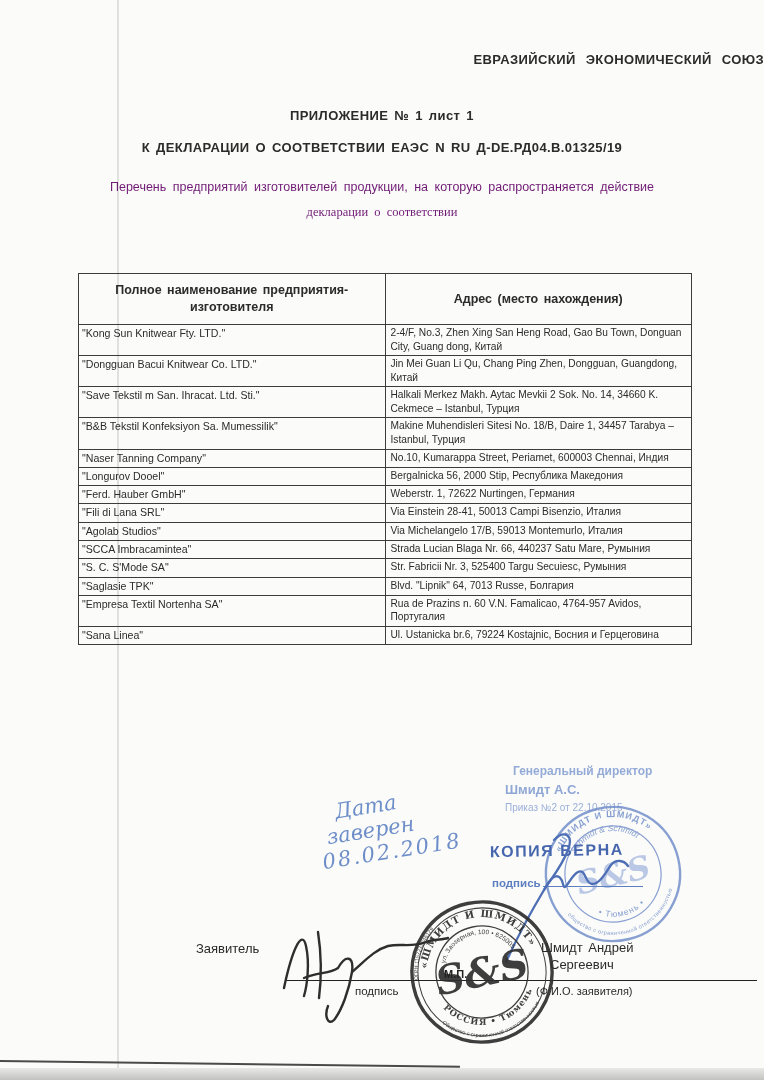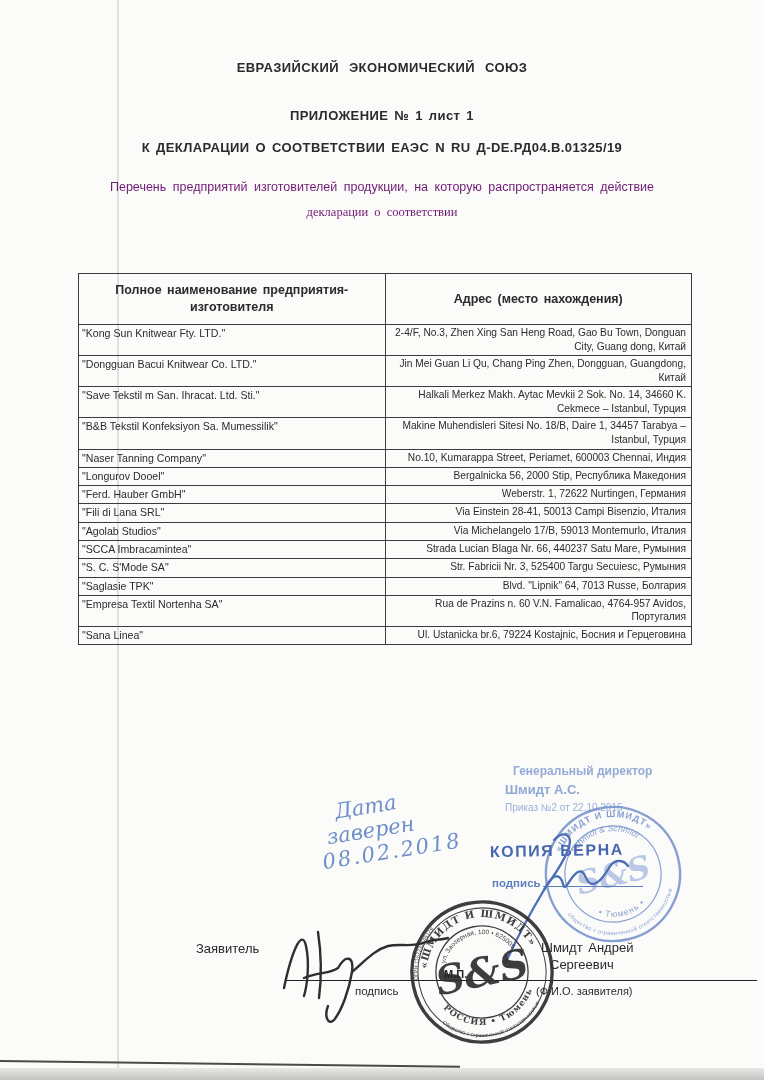--- a/index.html
+++ b/index.html
@@ -3,38 +3,38 @@
 <meta charset="utf-8">
 <style>
   html,body{margin:0;padding:0;background:#ffffff;}
   .page{
     position:relative;width:764px;height:1080px;overflow:hidden;
     background:#fbfbf9;color:#2b2b2b;
     font-family:"Liberation Sans","DejaVu Sans",sans-serif;
   }
   .scan-vline{position:absolute;left:117px;top:0;width:2px;height:1080px;background:#e0e0de;}
   .hdr{position:absolute;left:0;width:764px;text-align:center;font-weight:bold;font-size:13px;letter-spacing:.4px;}
-  .hdr1{top:60px;word-spacing:6px;}
+  .hdr1{top:52px;word-spacing:6px;text-align:right;}
   .hdr2{top:108px;word-spacing:2px;text-align:center;}
   .hdr3{top:140px;word-spacing:2px;}
   .intro{position:absolute;left:0;width:764px;text-align:center;font-size:12.5px;word-spacing:3px;color:#701a75;}
   .intro1{top:180px;}
   .intro2{top:205px;font-family:Liberation Serif, serif;}
 
   table.main{
     position:absolute;left:78px;top:237px;width:614px;
     border-collapse:collapse;table-layout:fixed;background:transparent;margin-top:36px;
   }
   table.main th,table.main td{border:1.4px solid #3c3c3c;}
   table.main th{
     font-size:12.5px;font-weight:bold;text-align:center;vertical-align:middle;
     height:46px;padding:2px 14px;word-spacing:2px;line-height:1.35;
   }
   td.c1{width:302px;vertical-align:top;font-size:10.6px;padding:1px 4px 2px 3px;line-height:1.35;}
-  td.c2{width:312px;vertical-align:top;font-size:10.2px;padding:1px 5px 2px 5px;line-height:1.33;text-align:right;}
+  td.c2{width:312px;vertical-align:top;font-size:10.2px;padding:1px 5px 2px 5px;line-height:1.33;}
 
   .abs{position:absolute;}
   .handwriting{
     left:338px;top:790px;color:#5f83c4;font-style:italic;
     font-size:21px;line-height:1.15;transform:rotate(-9deg);
     font-family:"DejaVu Serif",serif;opacity:.9;
   }
   .handwriting .hw2{margin-left:-12px;}
   .handwriting .hw3{margin-left:-20px;letter-spacing:2px;}
   .blue-block{left:505px;top:762px;color:#8aa3d4;line-height:1.5;}

